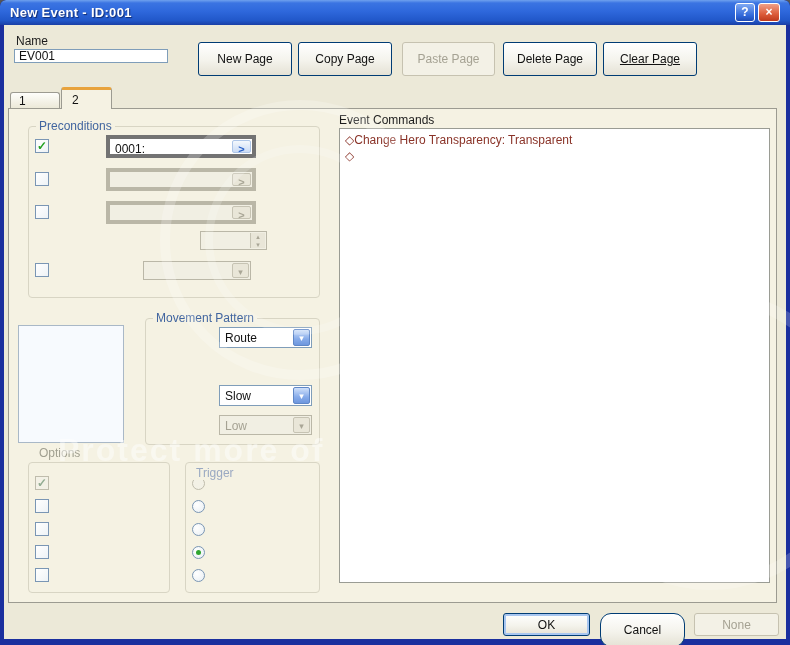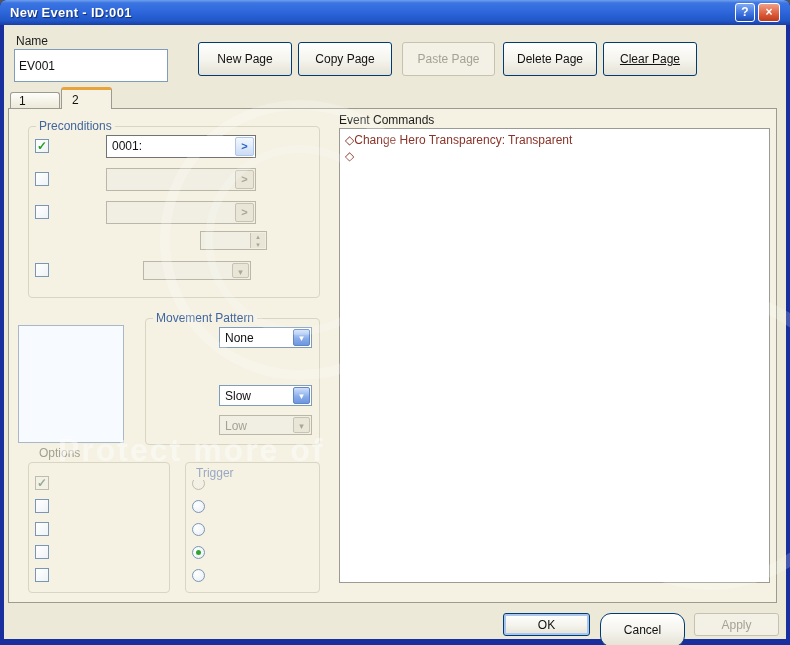--- a/index.html
+++ b/index.html
@@ -22,21 +22,21 @@
     text-shadow:1px 1px 1px rgba(10,30,90,.8); letter-spacing:.3px;}
   .cap-btn{ top:3px; width:20px; height:19px; border:1px solid #fff; border-radius:3px;
     color:#fff; font-weight:bold; font-size:12px; text-align:center; line-height:17px; cursor:pointer;}
   .btn-help{ right:35px; background:linear-gradient(180deg,#7FA9F2,#2F66D8 70%,#1F4BB4);}
   .btn-close{ right:10px; width:22px; background:linear-gradient(180deg,#F0A086,#DC5B3A 60%,#BE3A1C);}
 
   
   .client{ left:4px; top:25px; width:782px; height:614px; background:#ECE9D8; }
 
   
-  .txt-input{ left:14px; top:49px; width:154px; height:33px; border:1px solid #7F9DB9;
+  .txt-input{ left:14px; top:49px; width:154px; height:14px; border:1px solid #7F9DB9;
     background:#fff; font-family:"Liberation Sans",sans-serif; font-size:12px; padding:0 4px; color:#111;}
 
   
   .xpbtn{ border:1px solid #003C74; border-radius:3px; text-align:center;
     background:linear-gradient(180deg,#FFFFFF 0%,#F4F3EC 55%,#E5E2D5 100%);
     font-size:12px; color:#111; cursor:pointer; display:flex; align-items:center; justify-content:center;}
   .xpbtn.disabled{ border-color:#C6C2B0; background:#F3F1E6; color:#A5A293; cursor:default;}
   .xpbtn.focus{ box-shadow: inset 0 0 0 2px #A8C6F0; }
 
   
@@ -62,21 +62,21 @@
   .cb.disabled.checked .mark{ color:#92AC92; }
 
   
   .radio{ width:13px; height:13px; border-radius:50%; border:1px solid #7A96B4;
     background:radial-gradient(circle at 35% 35%, #FFFFFF, #E8EEF2); z-index:3;}
   .radio.sel::after{ content:""; position:absolute; left:3px; top:3px; width:5px; height:5px;
     border-radius:50%; background:#2FA52F;}
   .radio.disabled{ border-color:#BFBCAC; background:#F3F1E6;}
 
   
-  .selfield{ border:1px solid #737373; background:#fff; z-index:3;padding-left:42px;}
+  .selfield{ border:4px solid #737373; background:#fff; z-index:3;padding-left:42px;}
   .selfield .val{ position:absolute; left:5px; top:3px; font-size:12px; color:#111;}
   .selfield .arrowbtn{ position:absolute; right:1px; top:1px; bottom:1px; width:19px;
     background:linear-gradient(180deg,#F4F8FD,#CBDCF5); border:1px solid #AEC6E8; border-radius:2px;
     color:#2B62C8; font-weight:bold; font-size:11px; text-align:center; line-height:17px; cursor:pointer;}
   .selfield.disabled{ background:#F1EFE3; border-color:#BAB7A7;}
   .selfield.disabled .arrowbtn{ background:#E9E6D8; border-color:#C6C3B3; color:#A9A696; cursor:default;}
 
   
   .combo{ border:1px solid #7F9DB9; background:#fff; z-index:3;}
   .combo .val{ position:absolute; left:5px; top:3px; font-size:12px; color:#111;}
@@ -180,21 +180,21 @@
   <div class="abs lbl dis" style="left:258px; top:264px;">Is ON</div>
 
   <div class="abs lbl" style="left:20px; top:307px;">Graphic</div>
   <div class="abs graphic-box"></div>
 
   <div class="abs group" style="left:145px; top:318px; width:175px; height:127px;"></div>
   <div class="abs gcap cap-blue" style="left:153px; top:311px;">Movement Pattern</div>
 
   <div class="abs lbl" style="left:156px; top:331px;">Type</div>
   <div class="abs combo" style="left:219px; top:327px; width:93px; height:21px;">
-    <span class="val">None</span>
+    <span class="val">Route</span>
     <span class="dropbtn">▾</span>
   </div>
 
   <div class="abs xpbtn disabled" style="left:225px; top:355px; width:87px; height:21px;">Define Route</div>
 
   <div class="abs lbl" style="left:156px; top:389px;">Speed</div>
   <div class="abs combo" style="left:219px; top:385px; width:93px; height:21px;">
     <span class="val">Slow</span>
     <span class="dropbtn">▾</span>
   </div>
@@ -244,20 +244,20 @@
   <div class="abs lbl" style="left:210px; top:569px;">Parallel Process</div>
 
   <div class="abs lbl" style="left:339px; top:113px; z-index:3;">Event Commands</div>
   <div class="abs cmdbox">
     <div class="cmdline">◇Change Hero Transparency: Transparent</div>
     <div class="cmdline">◇</div>
   </div>
 
   <div class="abs xpbtn focus" style="left:503px; top:613px; width:87px; height:23px;">OK</div>
   <div class="abs xpbtn" style="left:600px; top:613px; width:85px; height:34px;border-radius:11px;">Cancel</div>
-  <div class="abs xpbtn disabled" style="left:694px; top:613px; width:85px; height:23px;">Apply</div>
+  <div class="abs xpbtn disabled" style="left:694px; top:613px; width:85px; height:23px;">None</div>
 
   <div class="abs wm wm-ring" style="left:160px; top:100px; width:280px; height:280px; border:10px solid rgba(255,255,255,0.22);"></div>
   <div class="abs wm wm-ring" style="left:205px; top:145px; width:190px; height:190px; border:8px solid rgba(255,255,255,0.18);"></div>
   <div class="abs wm wm-ring" style="left:560px; top:290px; width:300px; height:300px; border:12px solid rgba(255,255,255,0.20);"></div>
   <div class="abs wm wm-text" style="left:58px; top:432px;">Protect more of</div>
 
 </div>
 
 </body></html>

